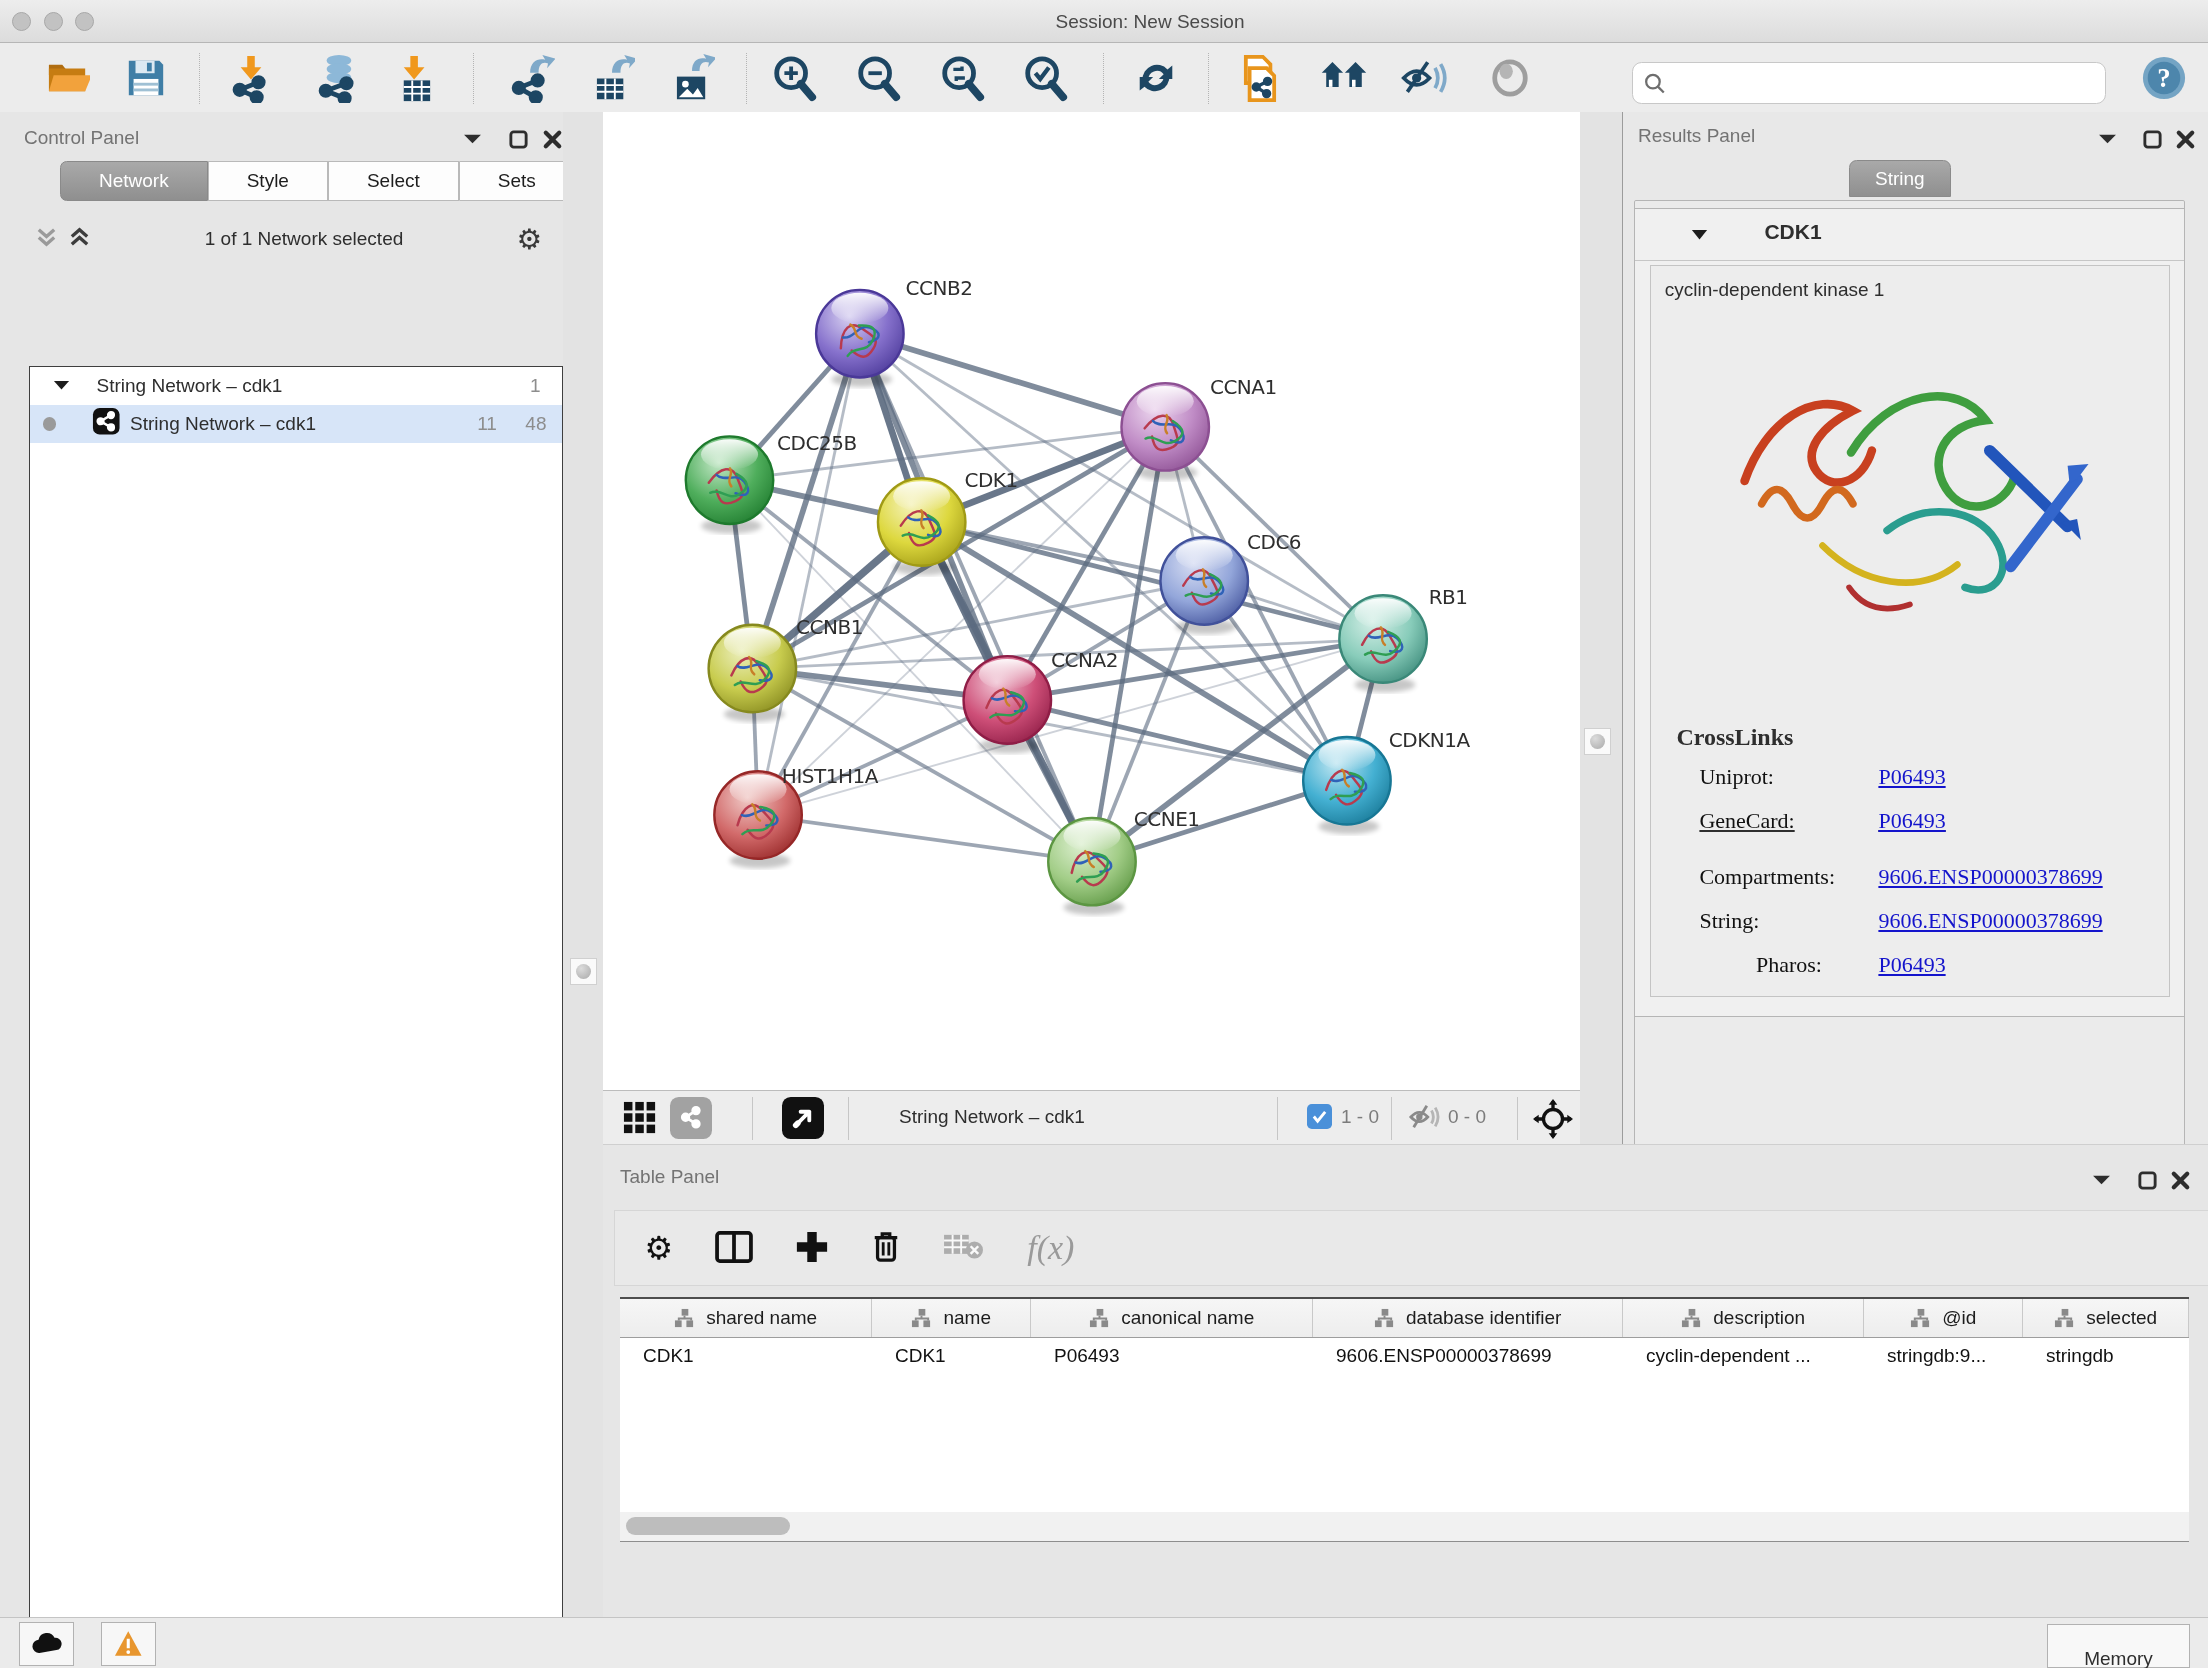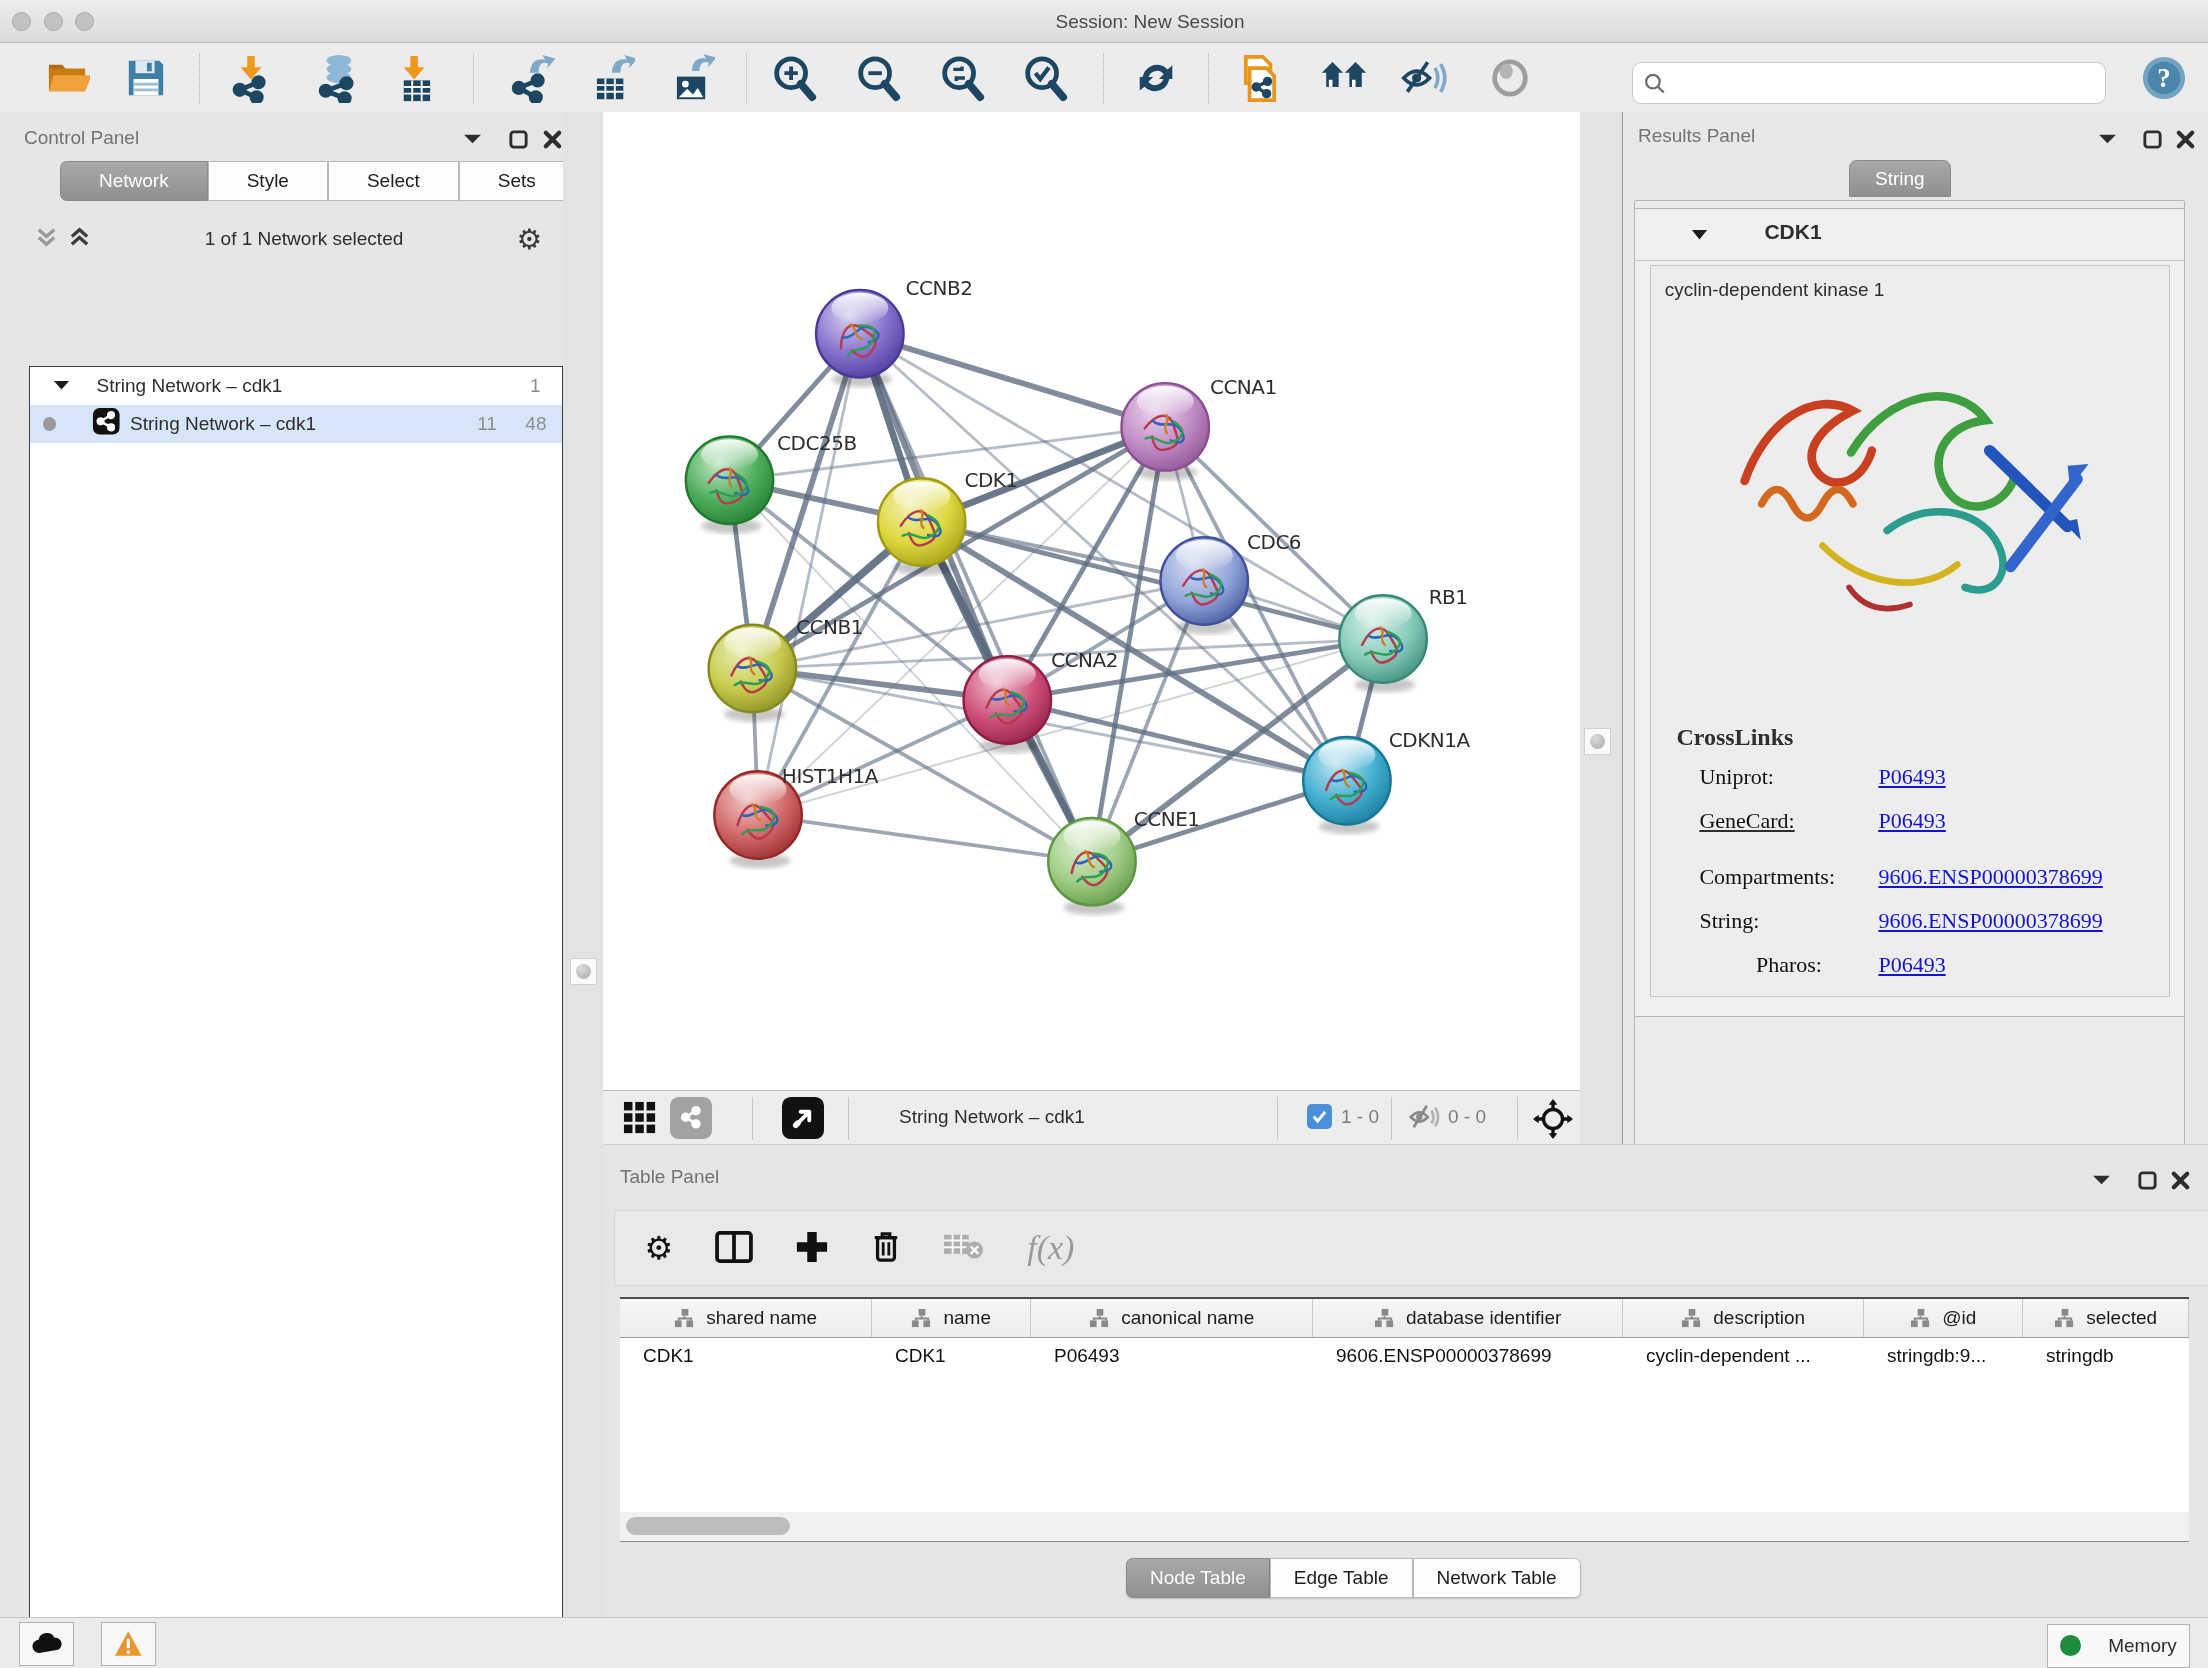--- a/index.html
+++ b/index.html
@@ -66,21 +66,21 @@
   #tscroll{left:17px;top:367px;width:1569px;height:28.5px;background:#f1f1f1;border-bottom:1.9px solid #8e8e8e;}
   #tthumb{left:5.7px;top:4.8px;width:164px;height:18px;background:#bdbdbd;border-radius:9.5px;}
   .btabs .tab{height:38px;line-height:38px;padding:0 23px;background:#fdfdfd;border:1px solid #bdbdbd;
     font-size:19px;color:#1c1c1c;box-shadow:0 1px 1.9px rgba(0,0,0,.18);}
   .btabs .tab.sel{background:linear-gradient(#a9a9a9,#8f8f8f);color:#fff;border-color:#8a8a8a;}
   
   #statusbar{left:0;top:1617px;width:2208px;height:51px;background:#ebebeb;border-top:1px solid #c4c4c4;}
   .sqbtn{top:3.8px;width:53px;height:42px;background:#f7f7f7;border:1.9px solid #b2b2b2;
     display:flex;align-items:center;justify-content:center;}
   #membtn{left:2047px;top:5.7px;width:141px;height:42px;background:#f8f8f8;border:1.9px solid #b2b2b2;
-    display:flex;align-items:center;justify-content:center;gap:27px;font-size:19px;}
+    display:flex;align-items:center;justify-content:center;gap:27px;font-size:19px;flex-direction:column;}
   .greendot{width:21px;height:21px;border-radius:50%;background:#1d8c3c;}
   .glyph{font-family:"DejaVu Sans",sans-serif;}
 </style>
 </head>
 <body>
 
 <div id="win">
 
   <div id="titlebar" class="abs">
     <span class="tlight abs" style="left:12.4px"></span>
@@ -896,25 +896,20 @@
             <div class="td" style="width: 310px;">9606.ENSP00000378699</div>
             <div class="td" style="width: 241px;">cyclin-dependent ...</div>
             <div class="td" style="width: 159px;">stringdb:9...</div>
             <div class="td" style="width: 166px;">stringdb</div>
           </div>
         </div>
     </div>
     <div id="tscroll" class="abs">
       <div id="tthumb" class="abs"></div>
     </div>
-    <div class="btabs abs" style="left:523px;top:413px;display:flex" id="btabs">
-        <div class="tab sel" style="border-radius: 6.7px 0px 0px 6.7px;">Node Table</div>
-        <div class="tab">Edge Table</div>
-        <div class="tab" style="border-radius: 0px 6.7px 6.7px 0px;">Network Table</div>
-      </div>
   </div>
 
   <div id="statusbar" class="abs">
     <div class="sqbtn abs" style="left:19px">
       <svg width="32" height="23" viewBox="0 0 34 24">
           <path d="M9 22 a7 7 0 0 1-1-14 a9 9 0 0 1 17-2 a6.5 6.5 0 0 1 2 13z" fill="#111"></path>
         </svg>
     </div>
     <div class="sqbtn abs" style="left:101px">
       <svg width="28.5" height="27" viewBox="0 0 30 28">

